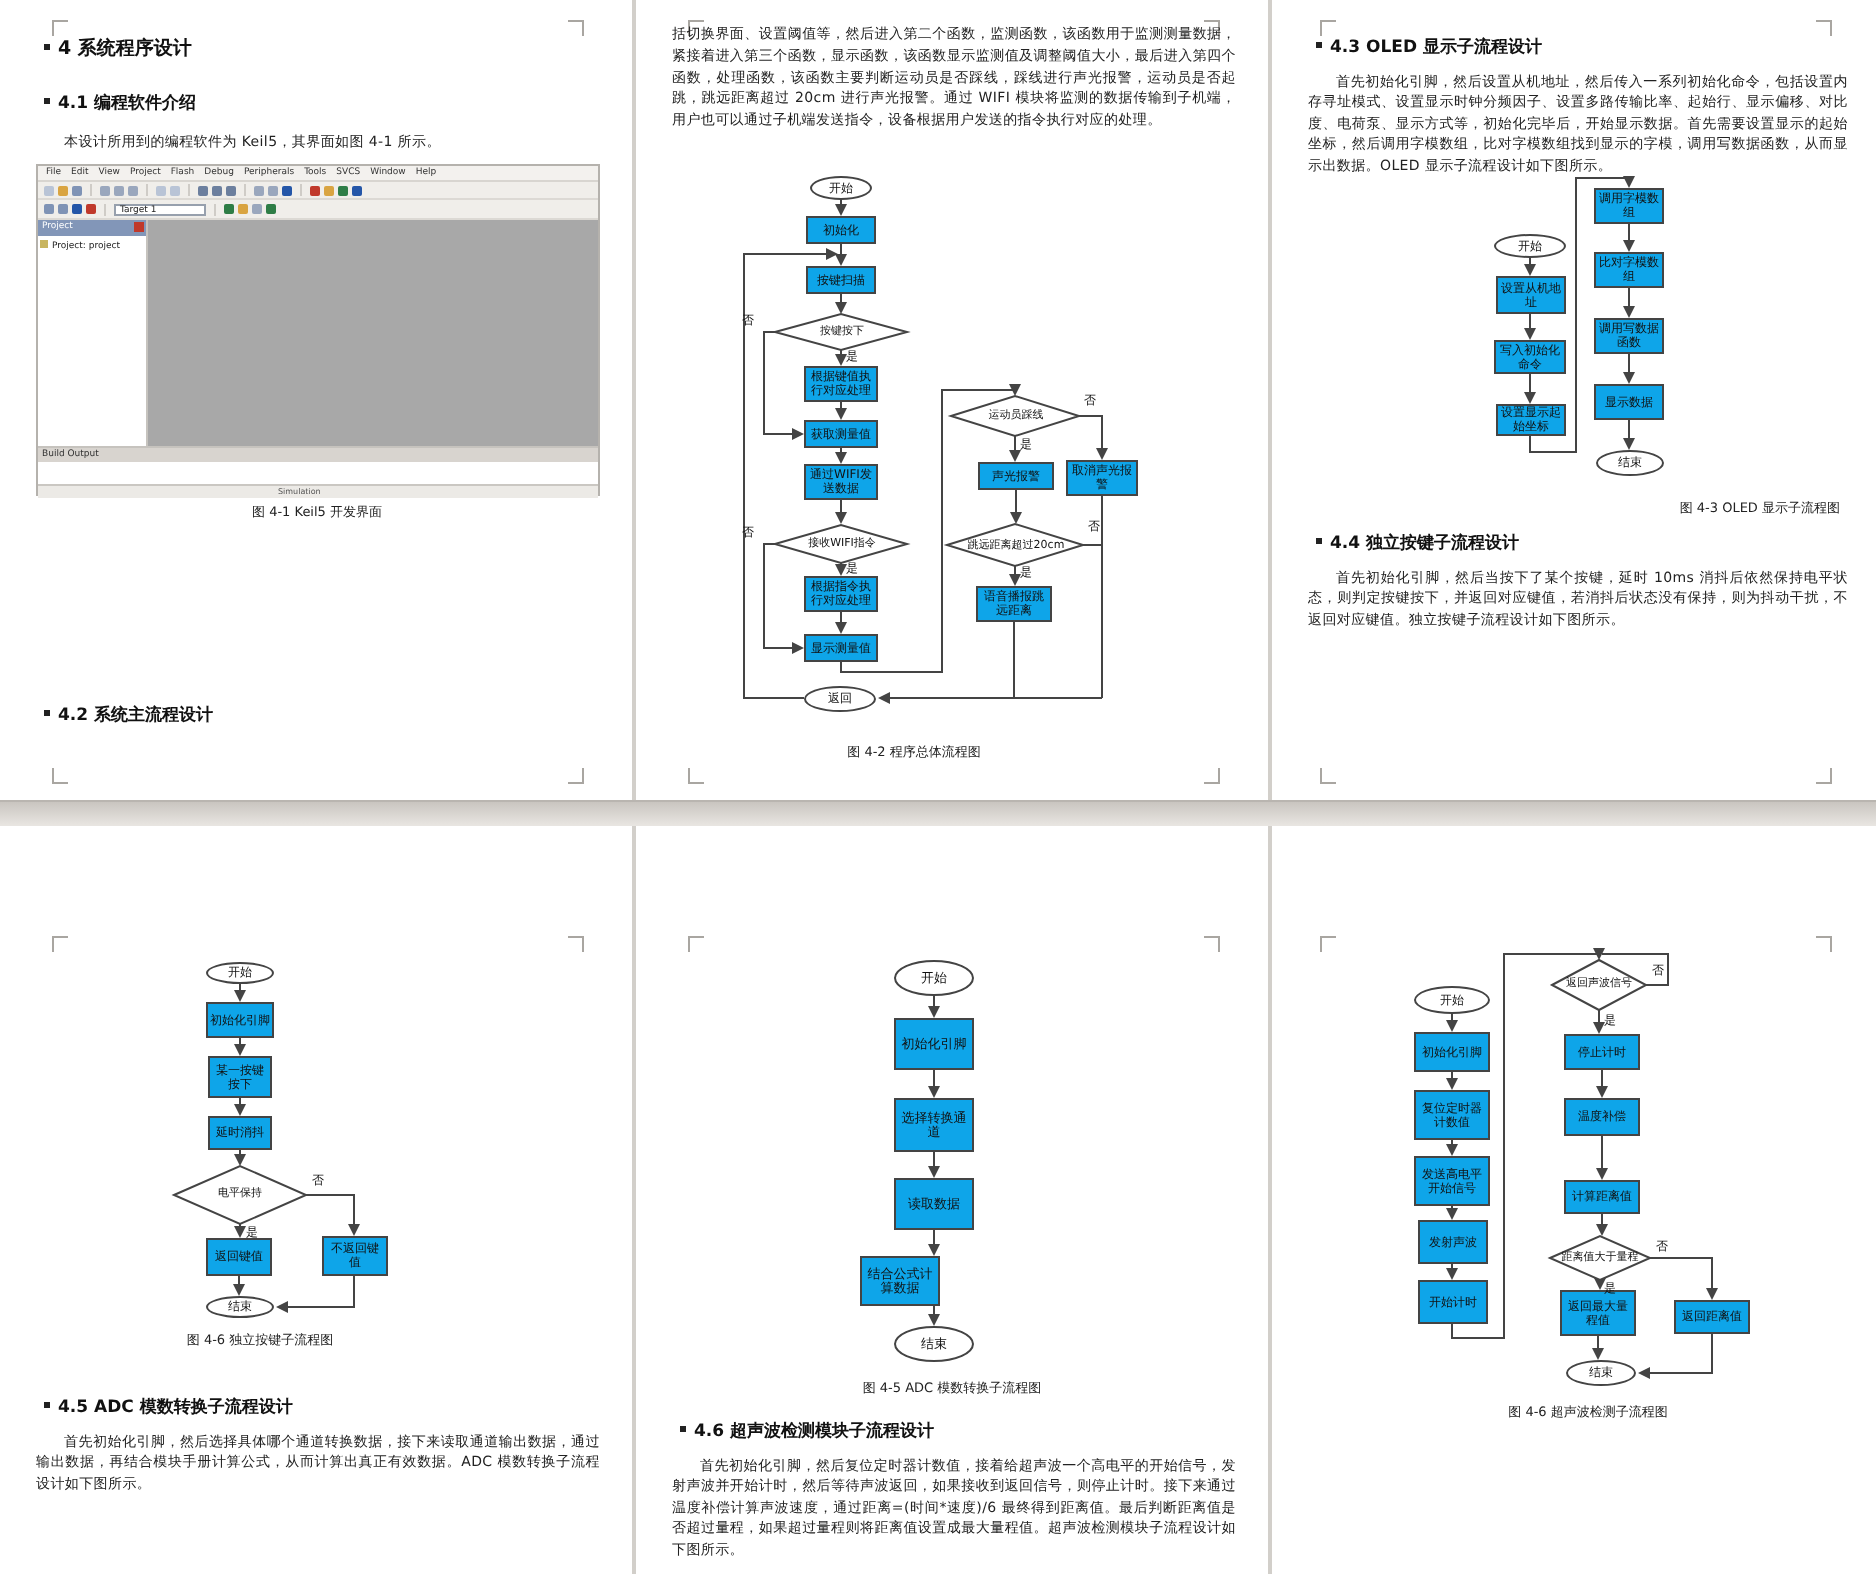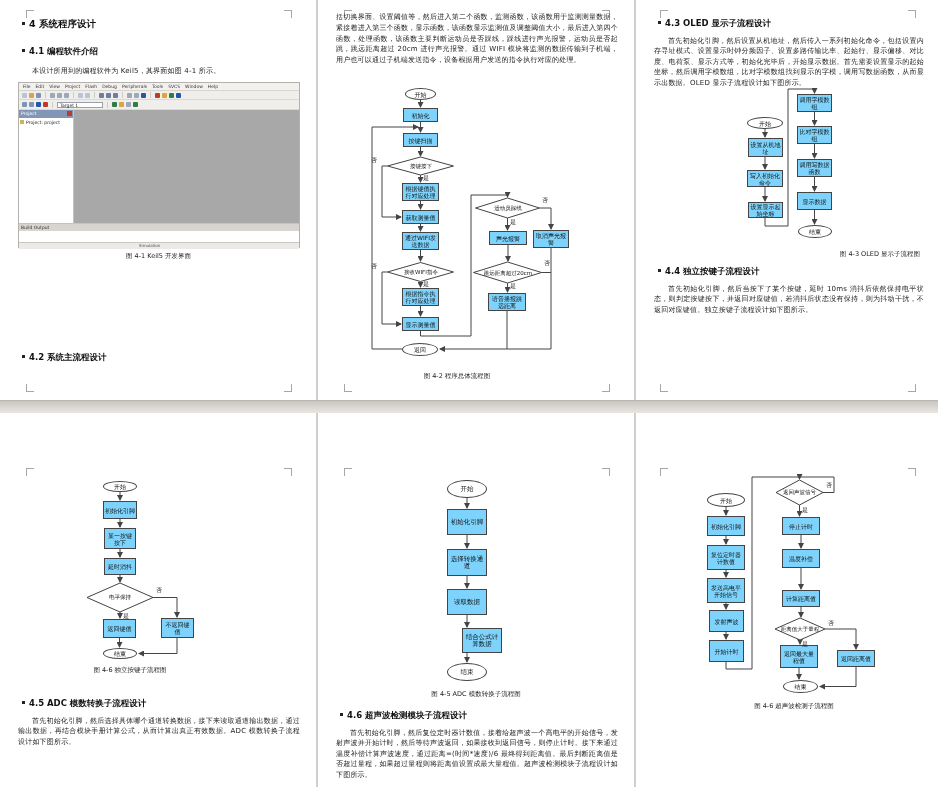--- a/index.html
+++ b/index.html
@@ -18,21 +18,21 @@
   .cm{position:absolute;width:7px;height:7px;}
   .cm.tl{border-left:1px solid #a9a6a1;border-top:1px solid #a9a6a1;}
   .cm.tr{border-right:1px solid #a9a6a1;border-top:1px solid #a9a6a1;}
   .cm.bl{border-left:1px solid #a9a6a1;border-bottom:1px solid #a9a6a1;}
   .cm.br{border-right:1px solid #a9a6a1;border-bottom:1px solid #a9a6a1;}
   
   .fc{position:absolute;}
   .fc svg{position:absolute;left:0;top:0;overflow:visible;}
   .nd{position:absolute;display:flex;align-items:center;justify-content:center;text-align:center;
       font-size:6px;line-height:7px;color:#111;box-sizing:border-box;padding:1px;}
-  .rect{border:1px solid #444;background:#7dd3fc;}
+  .rect{border:1px solid #444;background:#0ea5e9;}
   .oval{border:1px solid #444;border-radius:50%;background:#fff;}
   .dl{position:absolute;display:flex;align-items:center;justify-content:center;text-align:center;
       font-size:5.5px;line-height:6.5px;color:#111;}
   .bl{position:absolute;font-size:6px;color:#111;}
   .edge{stroke:#444;stroke-width:1;fill:none;}
   .arr{marker-end:url(#arw);}
   .dshape{fill:#fff;stroke:#444;stroke-width:1;}
   
   .keil{position:absolute;left:18px;top:82px;width:282px;height:166px;border:1px solid #b5b2ad;
         background:#f1efec;box-sizing:border-box;}
@@ -292,21 +292,21 @@
         <polyline class="edge arr" points="49,21 49,31"></polyline>
         <polyline class="edge arr" points="49,58 49,71"></polyline>
         <polyline class="edge arr" points="49,99 49,111"></polyline>
         <polyline class="edge arr" points="49,138 49,150"></polyline>
         <polyline class="edge arr" points="49,176 49,185"></polyline>
       </svg>
       <div class="nd oval" style="left:29px;top:3px;width:40px;height:18px;font-size:6.5px;">开始</div>
       <div class="nd rect" style="left:29px;top:32px;width:40px;height:26px;font-size:6.5px;">初始化引脚</div>
       <div class="nd rect" style="left:29px;top:72px;width:40px;height:27px;font-size:6.5px;">选择转换通道</div>
       <div class="nd rect" style="left:29px;top:112px;width:40px;height:26px;font-size:6.5px;">读取数据</div>
-      <div class="nd rect" style="left:44px;top:151px;width:40px;height:25px;font-size:6.5px;">结合公式计算数据</div>
+      <div class="nd rect" style="left:12px;top:151px;width:40px;height:25px;font-size:6.5px;">结合公式计算数据</div>
       <div class="nd oval" style="left:29px;top:186px;width:40px;height:18px;font-size:6.5px;">结束</div>
     </div>
     <div class="cap" style="left:0;top:278px;width:316px;">图 4-5 ADC 模数转换子流程图</div>
     <div class="h2" style="left:22px;top:298px;">4.6 超声波检测模块子流程设计</div>
     <div class="para" style="left:18px;top:316px;width:282px;line-height:10.4px;">首先初始化引脚，然后复位定时器计数值，接着给超声波一个高电平的开始信号，发射声波并开始计时，然后等待声波返回，如果接收到返回信号，则停止计时。接下来通过温度补偿计算声波速度，通过距离=(时间*速度)/6 最终得到距离值。最后判断距离值是否超过量程，如果超过量程则将距离值设置成最大量程值。超声波检测模块子流程设计如下图所示。</div>
   </div>
 
   <div class="page" style="left:636px;top:412px;width:302px;height:375px;">
     <div class="cm tl" style="left:24px;top:56px;"></div>
     <div class="cm tr" style="left:272px;top:56px;"></div>

